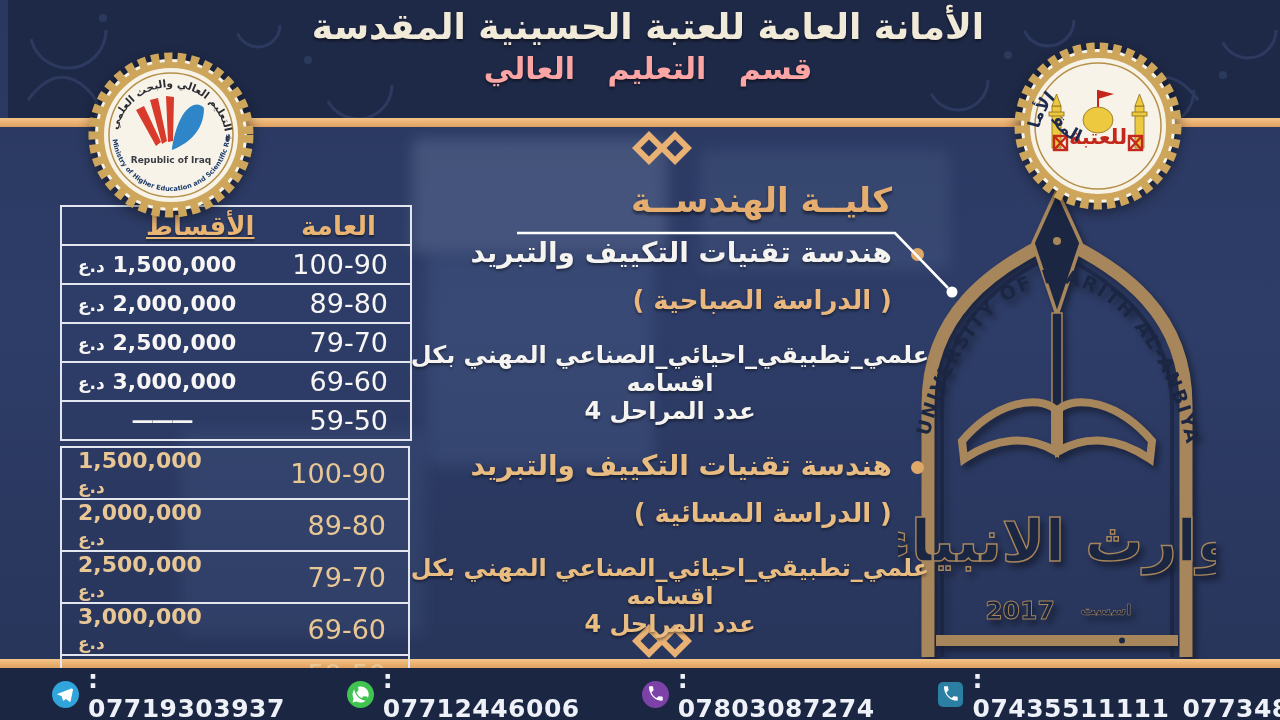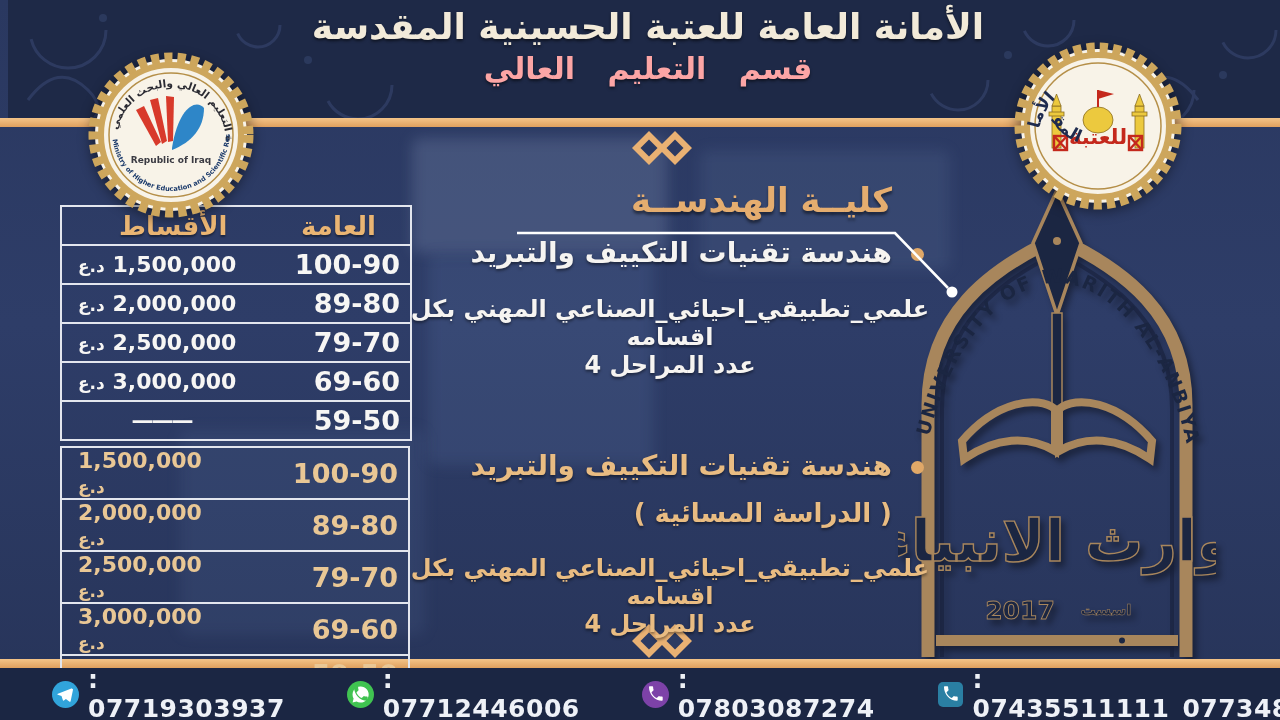--- a/index.html
+++ b/index.html
@@ -40,26 +40,26 @@
   .ornament.bottom{ left:626px; top:624px; }
 
   
   .fees{ position:absolute; left:60px; top:205px; width:350px; z-index:4; }
   table{ width:350px; border-collapse:collapse; table-layout:fixed; }
   table.t2{ margin-top:5px; }
   th,td{ height:39px; border:2px solid #e3e6ee; border-left:none; border-right:none; }
   table{ border:2px solid #e3e6ee; }
   th.amount-head,th.grade-head{ color:#eab573; font-size:26px; font-weight:bold;
     text-shadow:0 2px 2px rgba(0,0,0,.4); }
-  th.amount-head{ width:200px; text-align:left; padding-left:57px; direction:rtl; }
+  th.amount-head{ width:200px; text-align:left; padding-left:84px; direction:rtl;text-decoration:underline; }
   th.grade-head{ width:150px; text-align:right; padding-right:34px; direction:rtl; }
   td.amount-cell{ direction:rtl; text-align:left; padding-left:16px; font-size:22px; font-weight:bold; }
   td.amount-cell .cur{ font-size:17px; }
   td.amount-cell.dash{ text-align:center; padding-left:0; letter-spacing:-2px; }
-  td.grade-cell{ text-align:right; padding-right:10px; font-size:27px; font-weight:bold; }
+  td.grade-cell{ text-align:right; padding-right:22px; font-size:27px; font-weight:normal; }
   tr.white td{ color:#f7f6f4; }
   tr.gold td{ color:#e9c795; }
 
   
   .college-title{ position:absolute; right:388px; top:180px; z-index:4; direction:rtl;
     font-size:34px; font-weight:bold; color:#e5ad6f; text-shadow:0 3px 3px rgba(0,0,0,.45); }
   .deco-line{ position:absolute; left:505px; top:218px; z-index:5; }
   .csections{ position:absolute; inset:0; z-index:4;border-radius:8px; }
   .csection{ position:absolute; right:330px; width:560px; direction:rtl; }
   .csection:nth-child(1){ top:236px; }
@@ -290,20 +290,21 @@
   <div class="college-title">كليــة الهندســة</div>
   <svg class="deco-line" width="465" height="90" viewBox="0 0 465 90">
     <polyline points="12,15 390,15 443,70" fill="none" stroke="#ffffff" stroke-width="2.6"></polyline>
     <circle cx="447" cy="74" r="5.5" fill="#ffffff"></circle>
   </svg>
 
   <div class="csections">
       <div class="csection white">
         <span class="bullet"></span>
         <div class="cheading">هندسة تقنيات التكييف والتبريد</div>
+        <div class="csub">( الدراسة الصباحية )</div>
         <div class="cline">علمي_تطبيقي_احيائي_الصناعي المهني بكل اقسامه</div>
         <div class="cline stages">عدد المراحل 4</div>
       </div>
       <div class="csection goldsec">
         <span class="bullet"></span>
         <div class="cheading">هندسة تقنيات التكييف والتبريد</div>
         <div class="csub">( الدراسة المسائية )</div>
         <div class="cline">علمي_تطبيقي_احيائي_الصناعي المهني بكل اقسامه</div>
         <div class="cline stages">عدد المراحل 4</div>
       </div>

